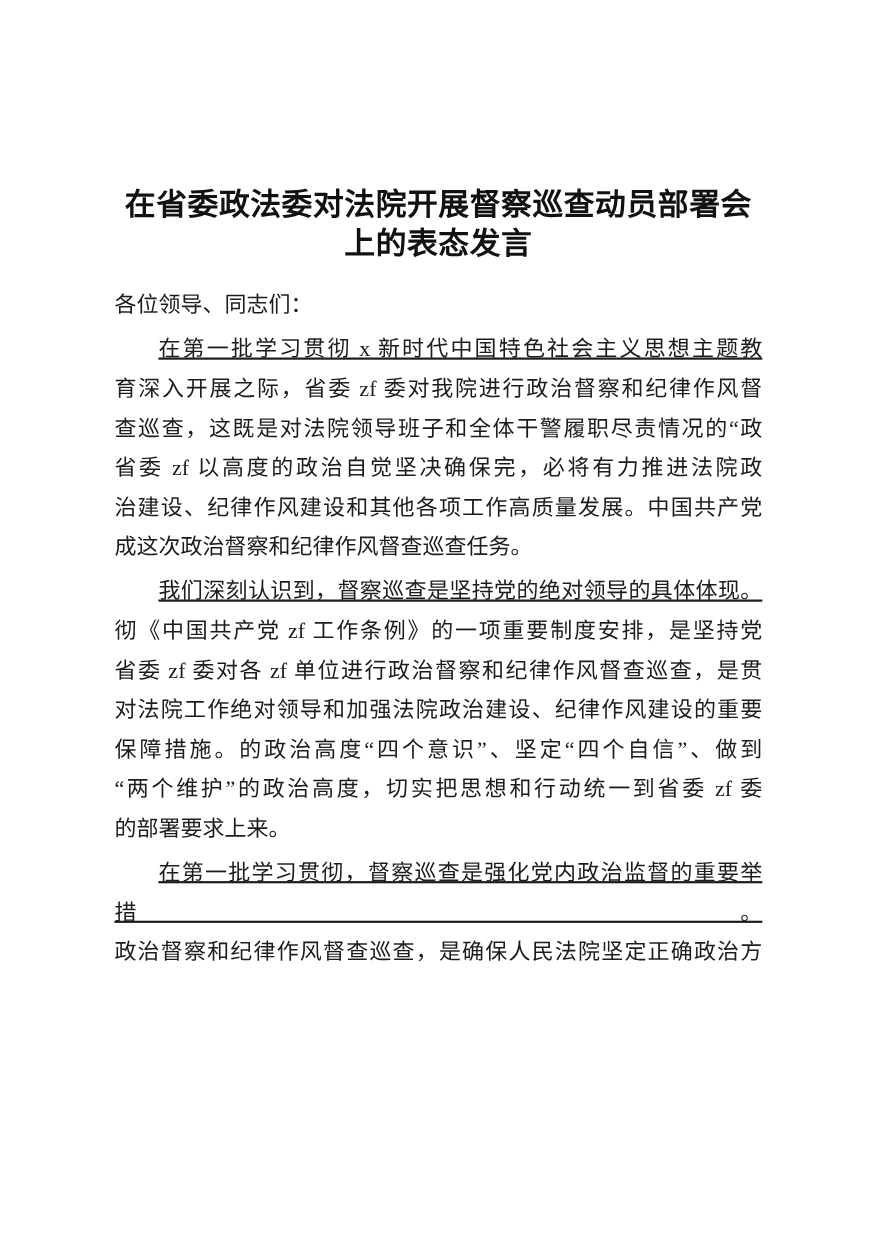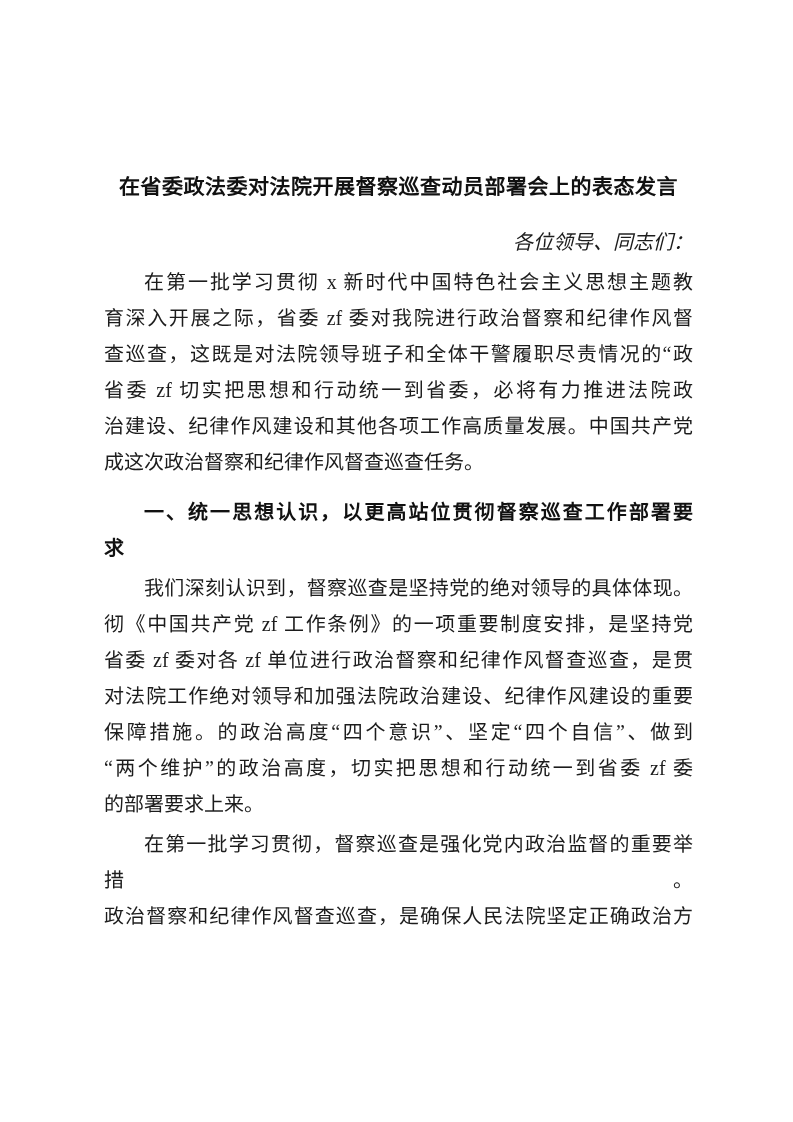--- a/index.html
+++ b/index.html
@@ -14,77 +14,73 @@
     margin: 0 auto;
     background: #ffffff;
     box-sizing: border-box;
     padding: 169px 100px 0 104px;
     font-family: "Liberation Serif", "DejaVu Serif", serif;
     color: #1c1c1c;
     font-size: 20px;
     overflow: hidden;
   }
   .doc-title {
-    font-size: 21px;
+    font-size: 28px;
     font-weight: bold;
     text-align: center;
     line-height: 36px;
     letter-spacing: 0.5px;
     margin: 0 0 19px 0;
     color: #111111;
   }
   .salutation {
     line-height: 36px;
-    text-align: right;
-    font-style: italic;
+    text-align: left;
   }
   .para {
     margin: 4px 0 0 0;
   }
   .heading {
     margin: 14px 0 4px 0;
     font-weight: bold;
     color: #111111;
   }
   .line {
     line-height: 36px;
     text-align: justify;
     text-align-last: justify;
     white-space: normal;
   }
   .line.indent {
     text-indent: 2em;
+    text-decoration: underline;
   }
   .line.short {
     text-align: right;
     text-align-last: left;
   }
 </style>
 </head>
 <body>
 
 <div class="page">
 
   <div class="doc-title">在省委政法委对法院开展督察巡查动员部署会上的表态发言</div>
 
   <div class="salutation">各位领导、同志们：</div>
 
   <div class="para">
     <div class="line indent">在第一批学习贯彻 x 新时代中国特色社会主义思想主题教</div>
     <div class="line">育深入开展之际，省委 zf 委对我院进行政治督察和纪律作风督</div>
     <div class="line">查巡查，这既是对法院领导班子和全体干警履职尽责情况的“政</div>
-    <div class="line">省委 zf 切实把思想和行动统一到省委，必将有力推进法院政</div>
+    <div class="line">省委 zf 以高度的政治自觉坚决确保完，必将有力推进法院政</div>
     <div class="line">治建设、纪律作风建设和其他各项工作高质量发展。中国共产党</div>
     <div class="line short">成这次政治督察和纪律作风督查巡查任务。</div>
   </div>
 
-  <div class="para heading">
-    <div class="line indent">一、统一思想认识，以更高站位贯彻督察巡查工作部署要</div>
-    <div class="line short">求</div>
-  </div>
 
   <div class="para">
     <div class="line indent">我们深刻认识到，督察巡查是坚持党的绝对领导的具体体现。</div>
     <div class="line">彻《中国共产党 zf 工作条例》的一项重要制度安排，是坚持党</div>
     <div class="line">省委 zf 委对各 zf 单位进行政治督察和纪律作风督查巡查，是贯</div>
     <div class="line">对法院工作绝对领导和加强法院政治建设、纪律作风建设的重要</div>
     <div class="line">保障措施。的政治高度“四个意识”、坚定“四个自信”、做到</div>
     <div class="line">“两个维护”的政治高度，切实把思想和行动统一到省委 zf 委</div>
     <div class="line short">的部署要求上来。</div>
   </div>

